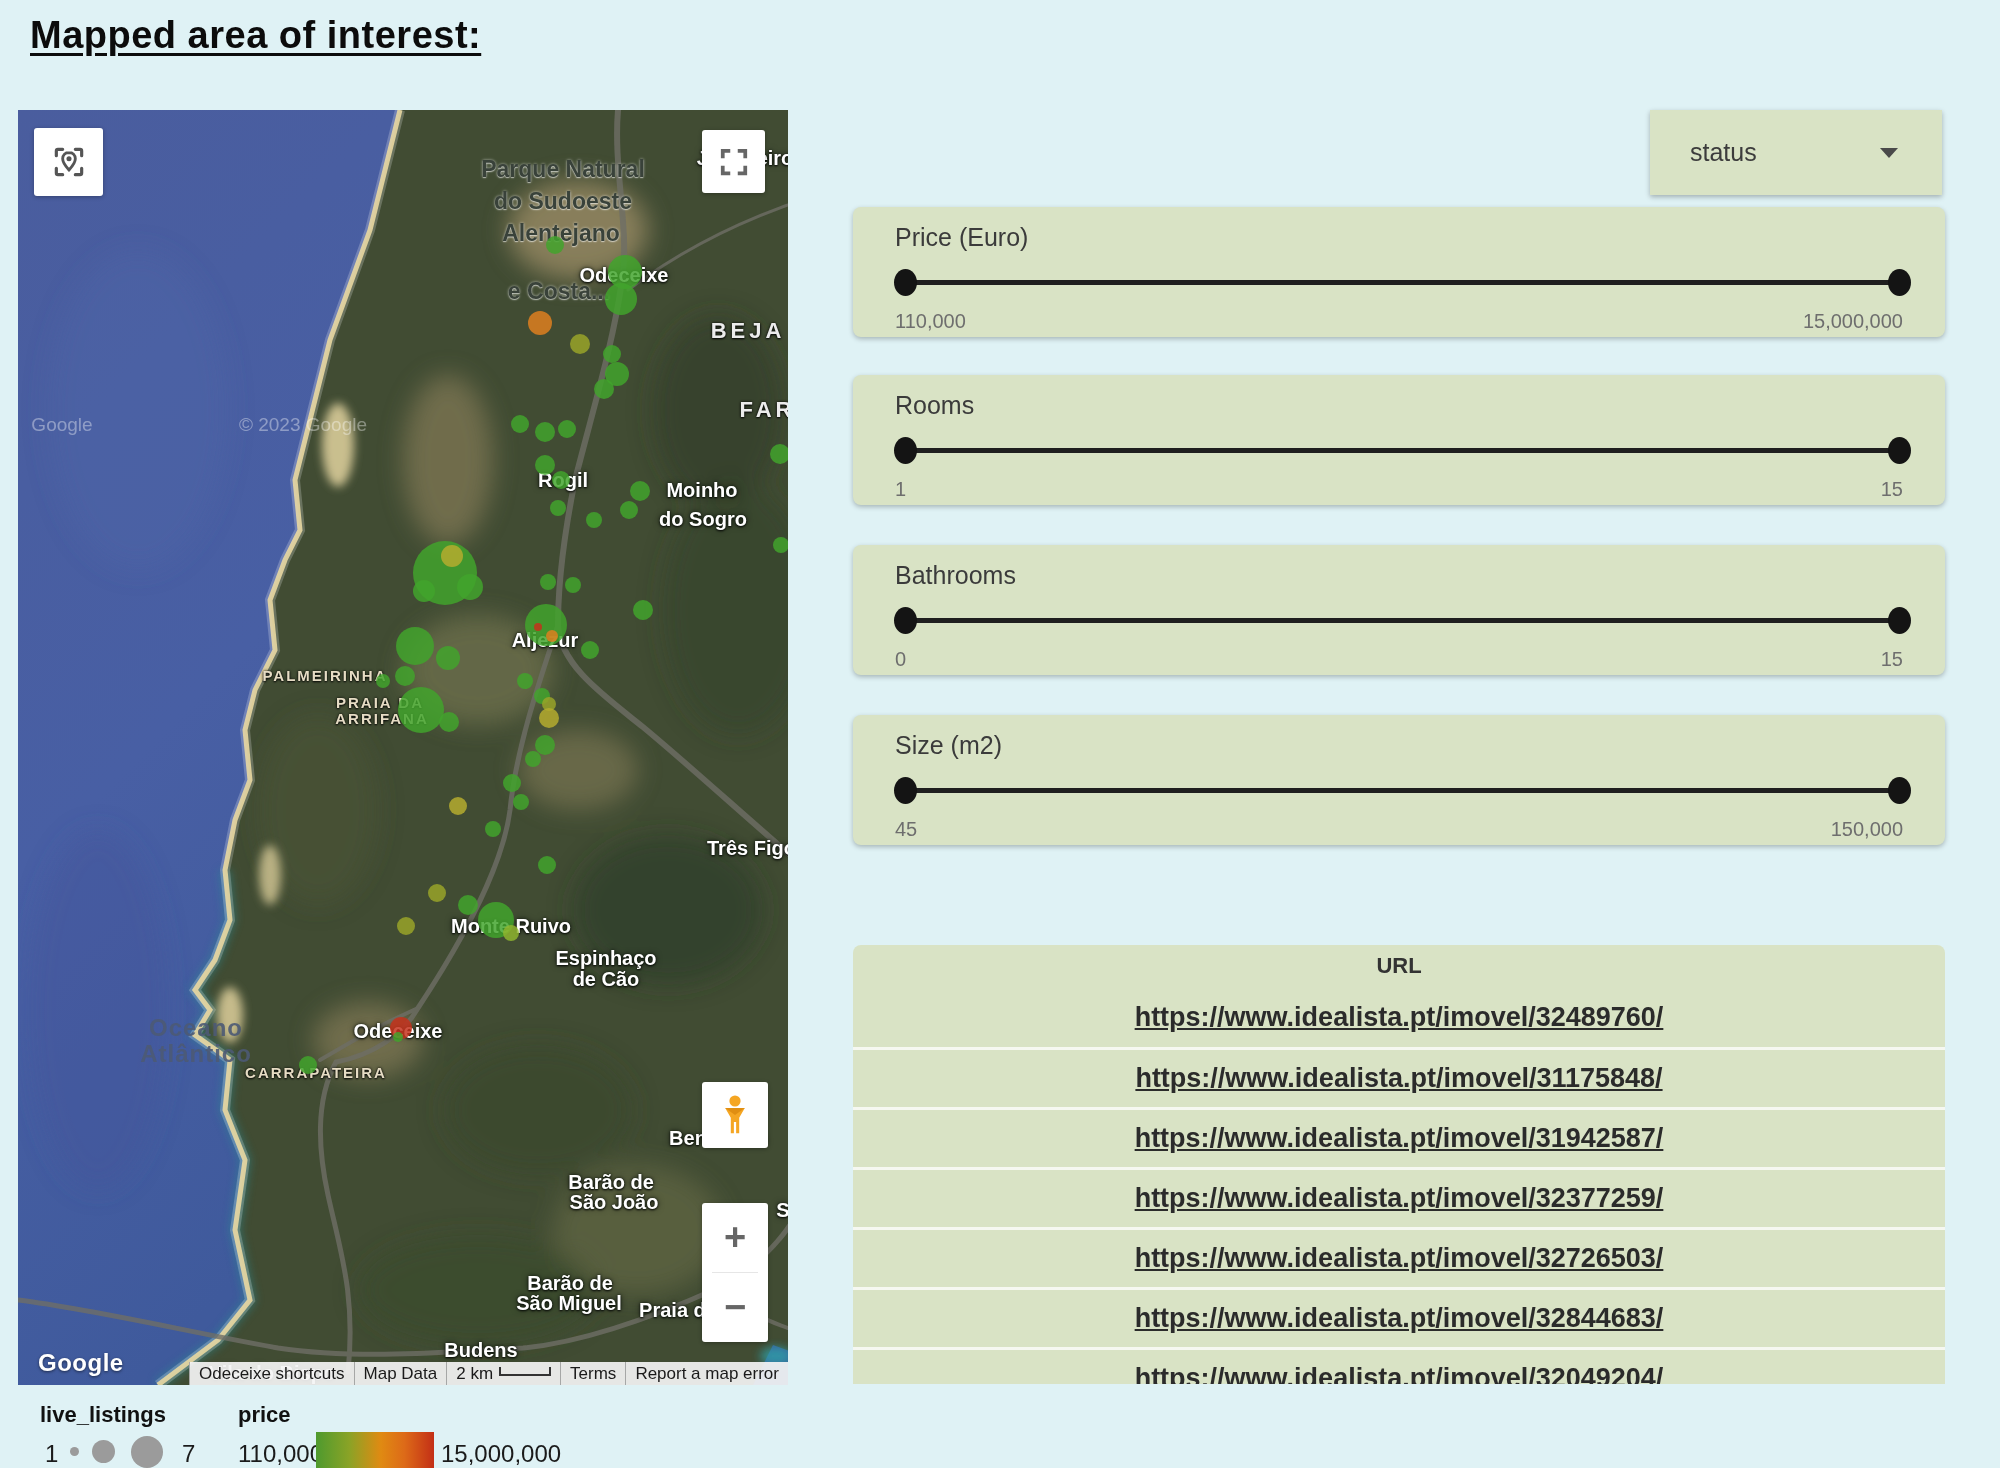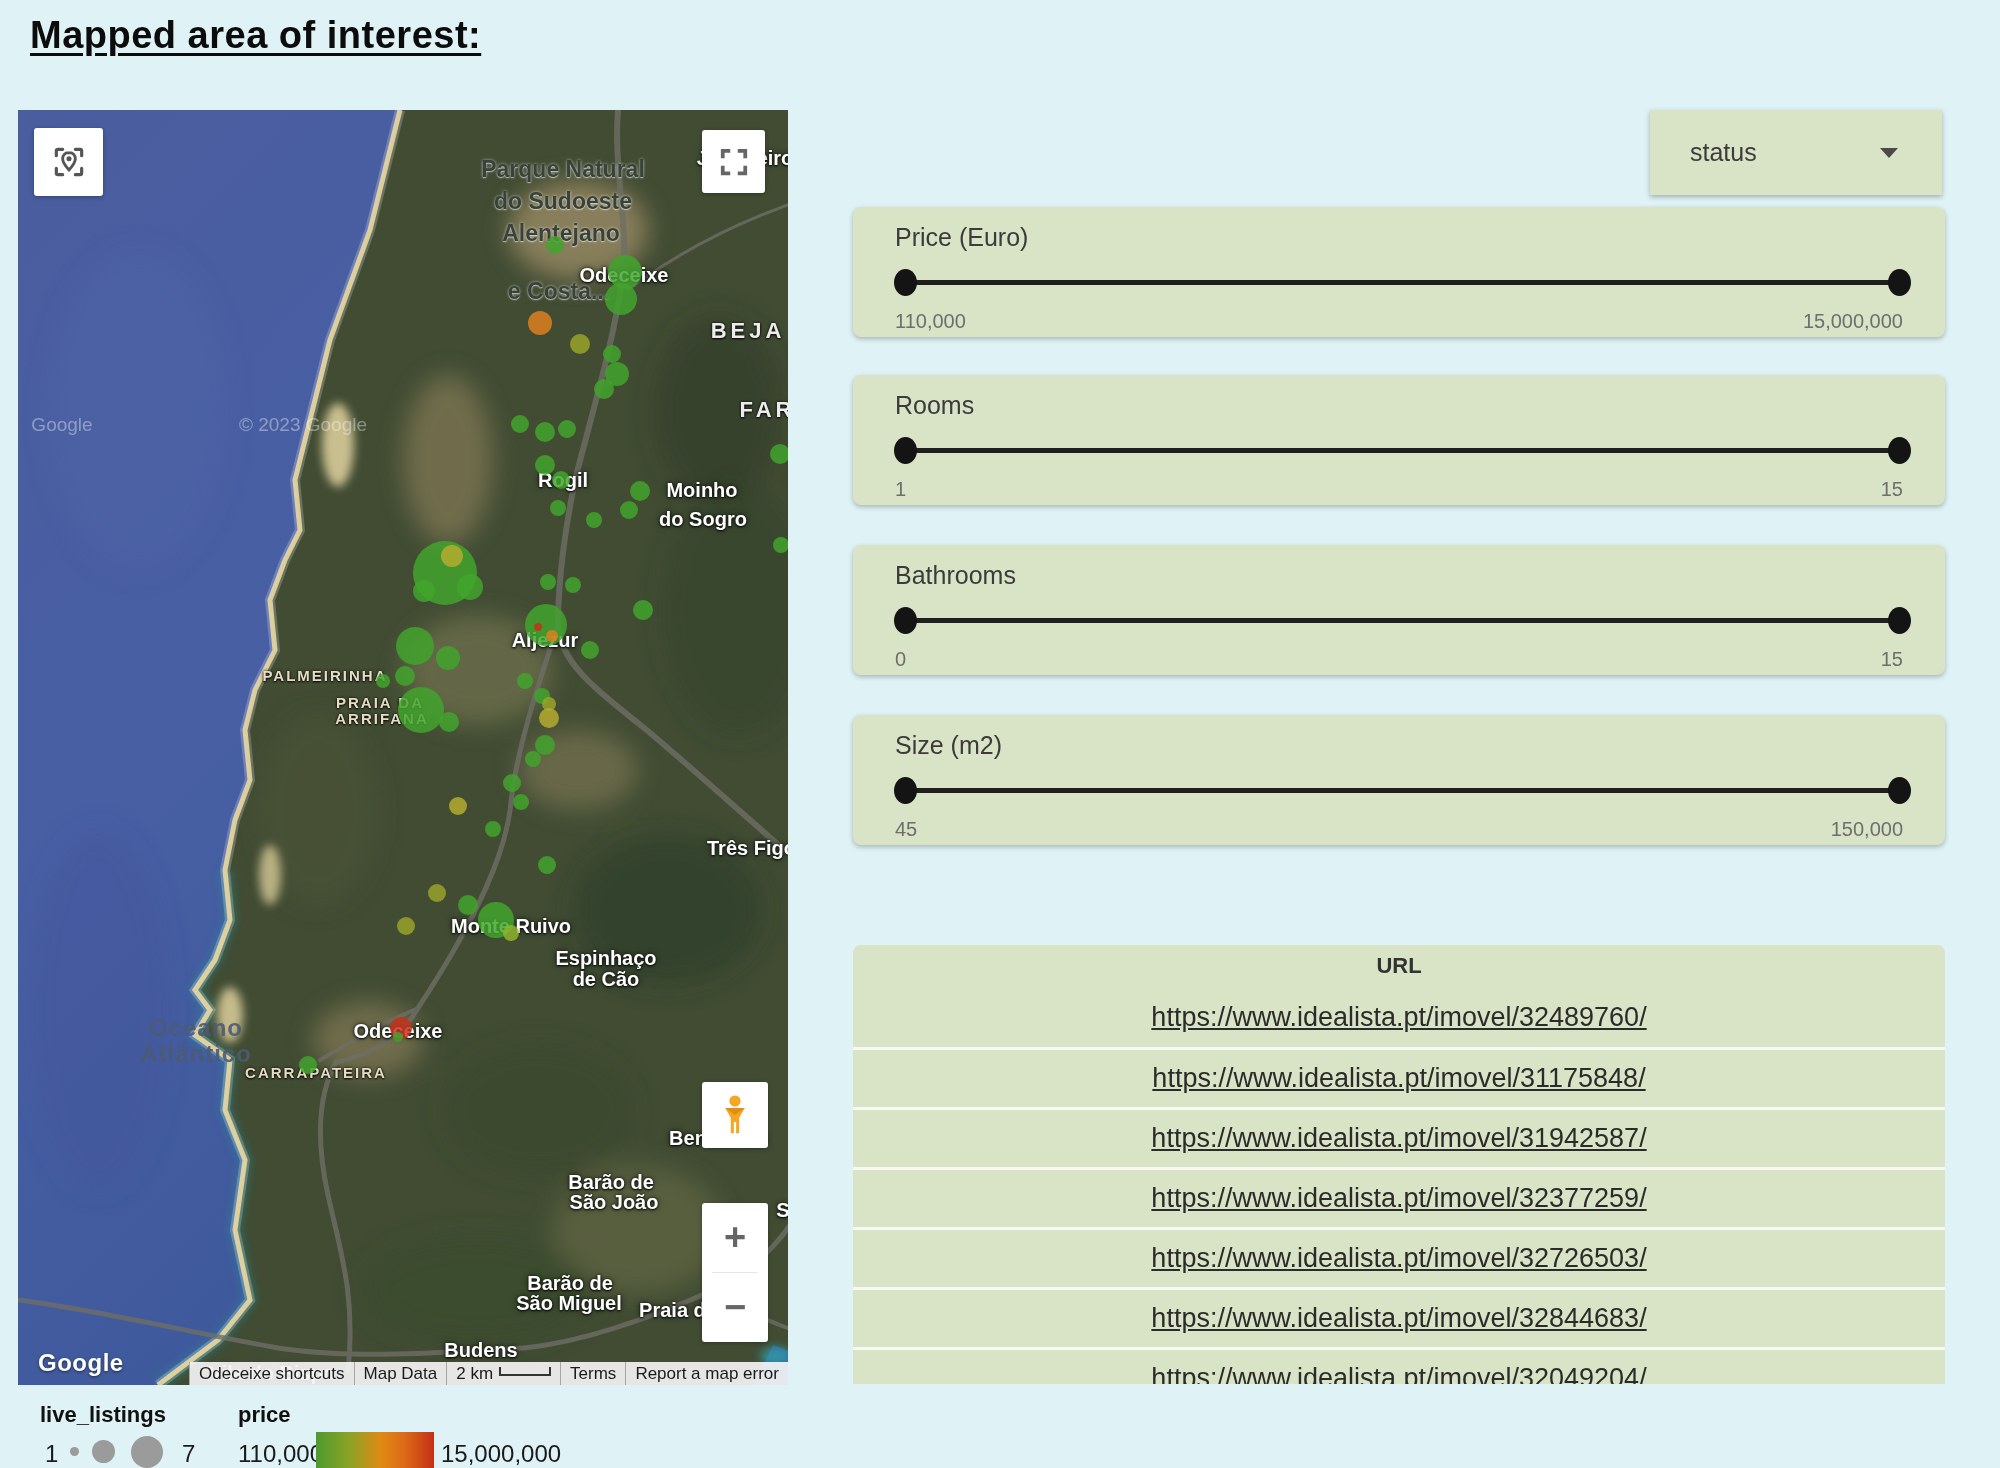--- a/index.html
+++ b/index.html
@@ -68,21 +68,21 @@
   .sl-handle { position:absolute; width:23px; height:27px; background:#141414; border-radius:50%; top:62px; cursor:pointer; }
   .sl-handle.hleft { left:41px; }
   .sl-handle.hright { right:34px; }
   .sl-min { position:absolute; left:42px; top:103px; font-size:20px; color:#6e6e6e; }
   .sl-max { position:absolute; right:42px; top:103px; font-size:20px; color:#6e6e6e; }
 
   .url-table { position:absolute; left:853px; top:945px; width:1092px; height:439px; background:#d9e3c5;
     border-radius:8px 8px 0 0; overflow:hidden; }
   .url-header { height:42px; display:flex; align-items:center; justify-content:center;
     font-size:22px; font-weight:bold; color:#333; }
-  .url-row { height:60px; display:flex; align-items:center; justify-content:center; }
+  .url-row { height:60px; display:flex; align-items:center; justify-content:center;font-weight:bold; }
   .url-row + .url-row { border-top:3px solid rgba(255,255,255,.75); }
   .url-row a { font-size:27px; color:#2b2b2b; text-decoration:underline; cursor:pointer; }
 
   .icon-svg { display:block; }
 </style>
 </head>
 <body>
 
 <div id="app">
 

